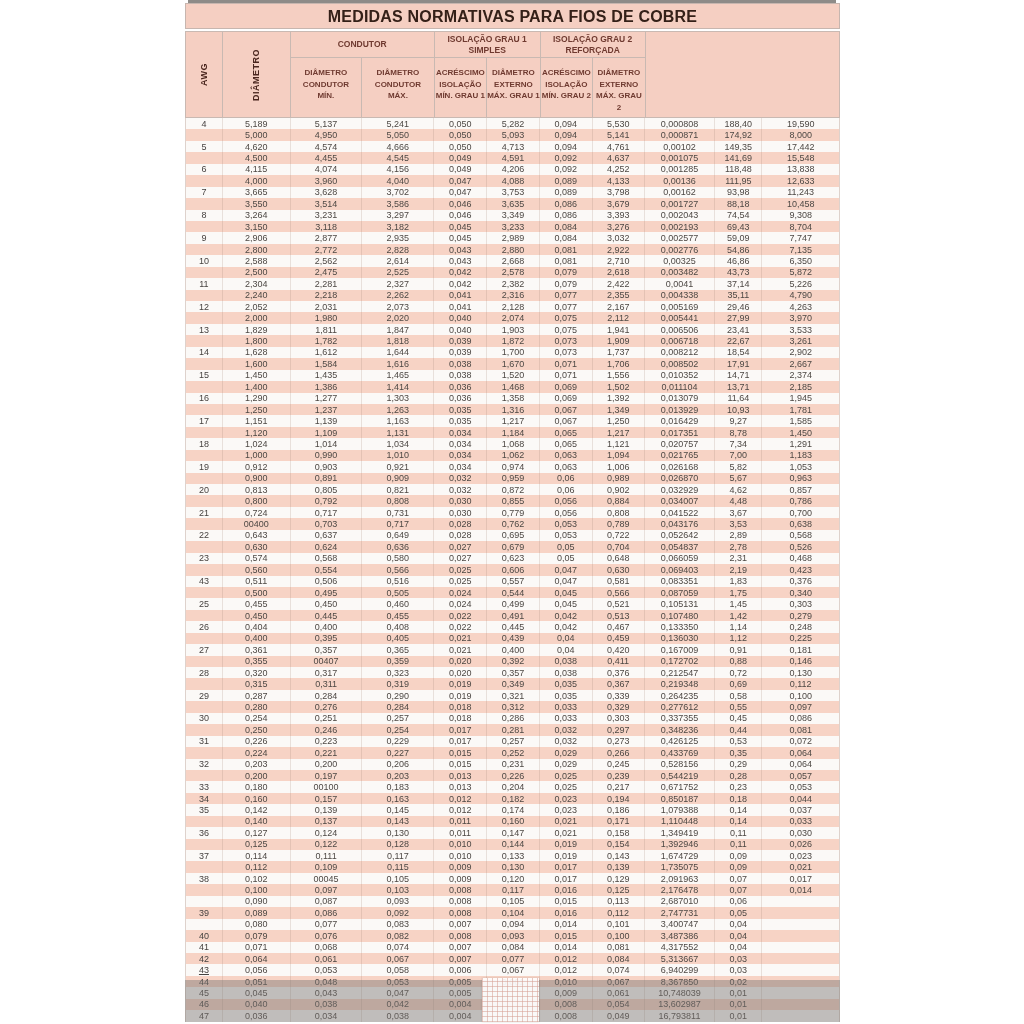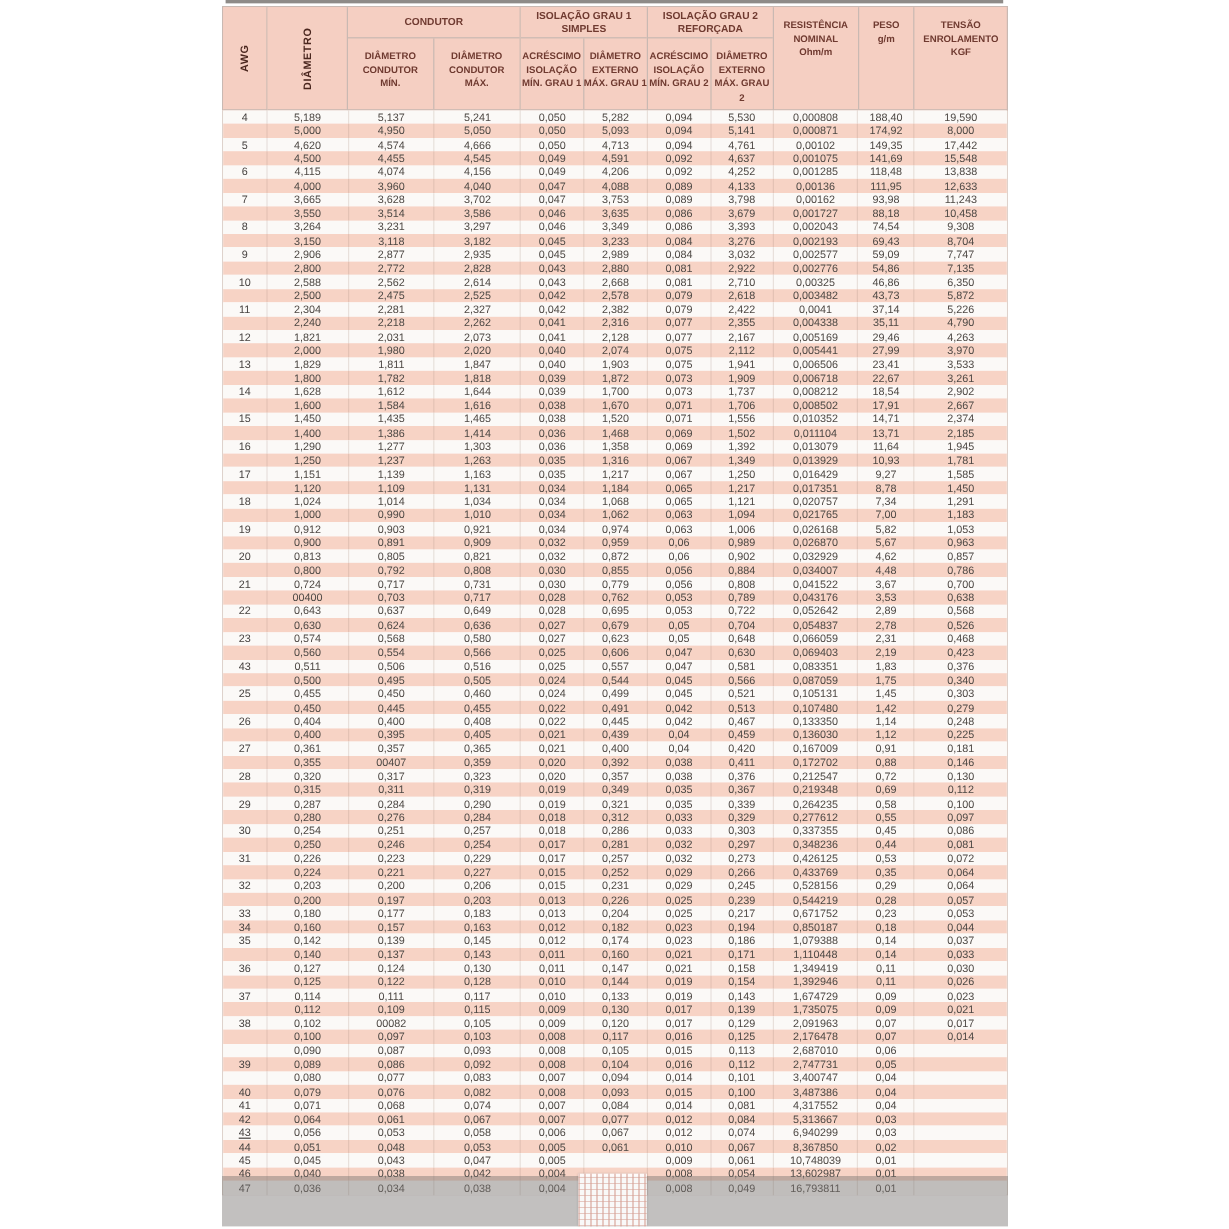--- a/index.html
+++ b/index.html
@@ -78,20 +78,21 @@
       rgba(255,255,255,0.90);
     box-shadow:0 0 2px rgba(0,0,0,0.15);
   }
 </style>
 </head>
 <body>
 
 <div class="top-strip"></div>
 
 <div class="sheet">
+  <div class="title-bar">MEDIDAS NORMATIVAS PARA FIOS DE COBRE</div>
   <div class="title-gap"></div>
   <div class="header" id="header">
       <div class="hcell rot" style="width: 37px;">
         <span>AWG</span>
       </div>
       <div class="hcell rot" style="width: 68px;">
         <span>DIÂMETRO</span>
       </div>
       <div class="hcell hgroup" style="width: 144px;">
         <div class="hgroup-label">
@@ -140,36 +141,20 @@
             <div>MÍN. GRAU 2</div>
           </div>
           <div class="hsub" style="width: 52px;">
             <div>DIÂMETRO</div>
             <div>EXTERNO</div>
             <div>MÁX. GRAU 2</div>
           </div>
         </div>
       </div>
       <div class="hcell hgroup" style="width: 195px;">
-        <div class="hsubs">
-          <div class="hsub" style="width: 71px;">
-            <div>RESISTÊNCIA</div>
-            <div>NOMINAL</div>
-            <div>Ohm/m</div>
-          </div>
-          <div class="hsub" style="width: 47px;">
-            <div>PESO</div>
-            <div>g/m</div>
-          </div>
-          <div class="hsub" style="width: 77px;">
-            <div>TENSÃO</div>
-            <div>ENROLAMENTO</div>
-            <div>KGF</div>
-          </div>
-        </div>
       </div>
     </div>
   <div class="grid" id="grid">
       <div class="row">
         <div class="cell awg" style="width: 37px;">4</div>
         <div class="cell" style="width: 68px;">5,189</div>
         <div class="cell" style="width: 72px;">5,137</div>
         <div class="cell" style="width: 72px;">5,241</div>
         <div class="cell" style="width: 53px;">0,050</div>
         <div class="cell" style="width: 53px;">5,282</div>
@@ -369,21 +354,21 @@
         <div class="cell" style="width: 53px;">0,041</div>
         <div class="cell" style="width: 53px;">2,316</div>
         <div class="cell" style="width: 53px;">0,077</div>
         <div class="cell" style="width: 52px;">2,355</div>
         <div class="cell" style="width: 71px;">0,004338</div>
         <div class="cell" style="width: 47px;">35,11</div>
         <div class="cell" style="width: 77px;">4,790</div>
       </div>
       <div class="row">
         <div class="cell awg" style="width: 37px;">12</div>
-        <div class="cell" style="width: 68px;">1,821</div>
+        <div class="cell" style="width: 68px;">2,052</div>
         <div class="cell" style="width: 72px;">2,031</div>
         <div class="cell" style="width: 72px;">2,073</div>
         <div class="cell" style="width: 53px;">0,041</div>
         <div class="cell" style="width: 53px;">2,128</div>
         <div class="cell" style="width: 53px;">0,077</div>
         <div class="cell" style="width: 52px;">2,167</div>
         <div class="cell" style="width: 71px;">0,005169</div>
         <div class="cell" style="width: 47px;">29,46</div>
         <div class="cell" style="width: 77px;">4,263</div>
       </div>
@@ -916,21 +901,21 @@
         <div class="cell" style="width: 53px;">0,226</div>
         <div class="cell" style="width: 53px;">0,025</div>
         <div class="cell" style="width: 52px;">0,239</div>
         <div class="cell" style="width: 71px;">0,544219</div>
         <div class="cell" style="width: 47px;">0,28</div>
         <div class="cell" style="width: 77px;">0,057</div>
       </div>
       <div class="row">
         <div class="cell awg" style="width: 37px;">33</div>
         <div class="cell" style="width: 68px;">0,180</div>
-        <div class="cell" style="width: 72px;">0,177</div>
+        <div class="cell" style="width: 72px;">00100</div>
         <div class="cell" style="width: 72px;">0,183</div>
         <div class="cell" style="width: 53px;">0,013</div>
         <div class="cell" style="width: 53px;">0,204</div>
         <div class="cell" style="width: 53px;">0,025</div>
         <div class="cell" style="width: 52px;">0,217</div>
         <div class="cell" style="width: 71px;">0,671752</div>
         <div class="cell" style="width: 47px;">0,23</div>
         <div class="cell" style="width: 77px;">0,053</div>
       </div>
       <div class="row">
@@ -1020,21 +1005,21 @@
         <div class="cell" style="width: 53px;">0,130</div>
         <div class="cell" style="width: 53px;">0,017</div>
         <div class="cell" style="width: 52px;">0,139</div>
         <div class="cell" style="width: 71px;">1,735075</div>
         <div class="cell" style="width: 47px;">0,09</div>
         <div class="cell" style="width: 77px;">0,021</div>
       </div>
       <div class="row">
         <div class="cell awg" style="width: 37px;">38</div>
         <div class="cell" style="width: 68px;">0,102</div>
-        <div class="cell" style="width: 72px;">00082</div>
+        <div class="cell" style="width: 72px;">00045</div>
         <div class="cell" style="width: 72px;">0,105</div>
         <div class="cell" style="width: 53px;">0,009</div>
         <div class="cell" style="width: 53px;">0,120</div>
         <div class="cell" style="width: 53px;">0,017</div>
         <div class="cell" style="width: 52px;">0,129</div>
         <div class="cell" style="width: 71px;">2,091963</div>
         <div class="cell" style="width: 47px;">0,07</div>
         <div class="cell" style="width: 77px;">0,017</div>
       </div>
       <div class="row">

